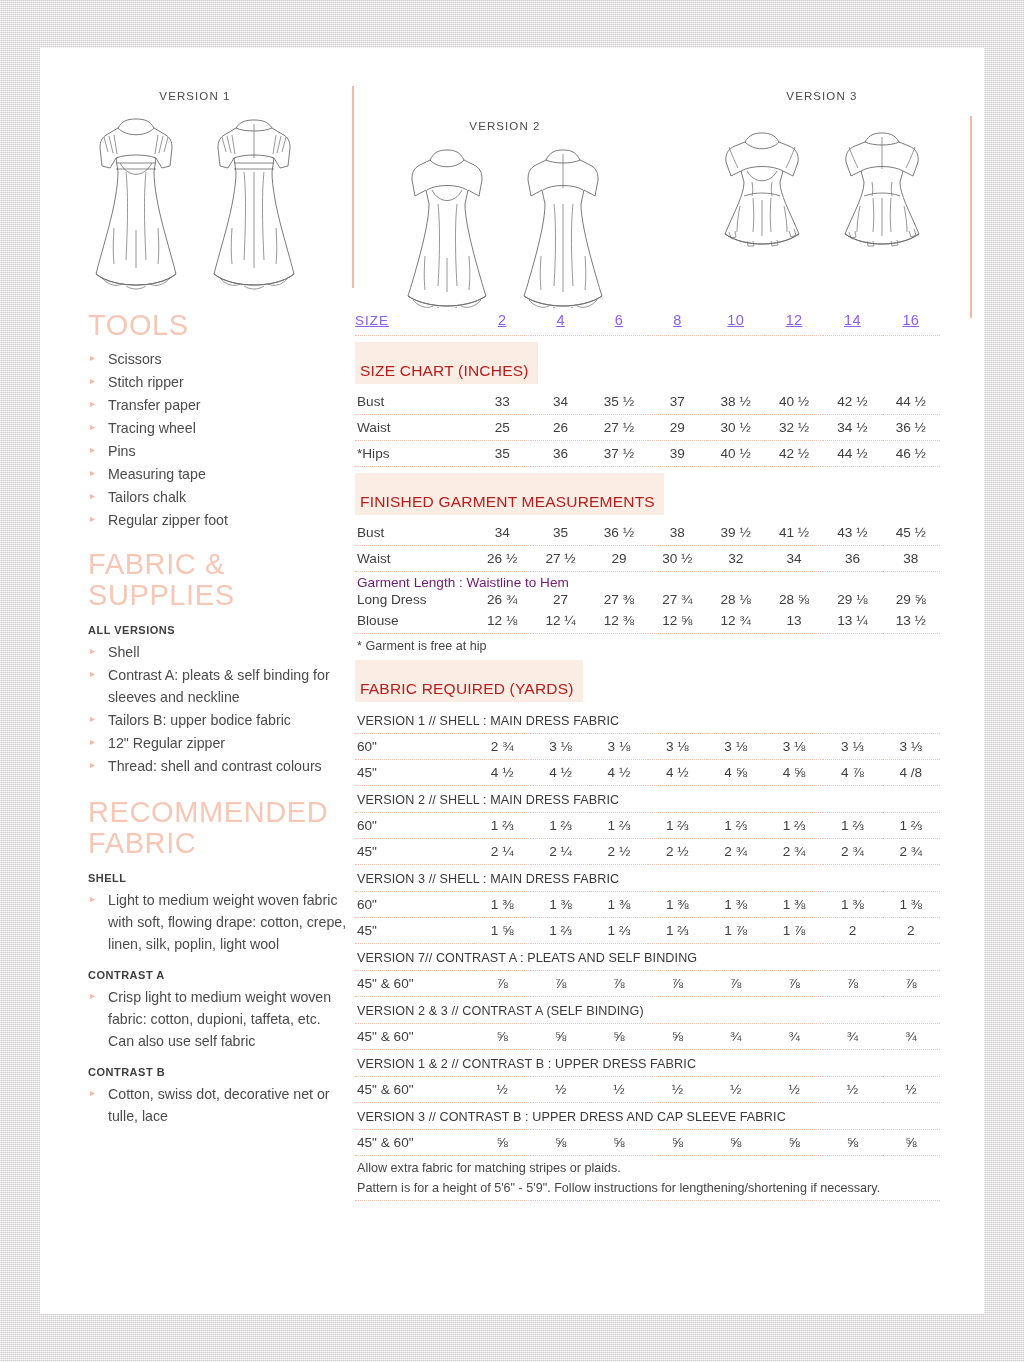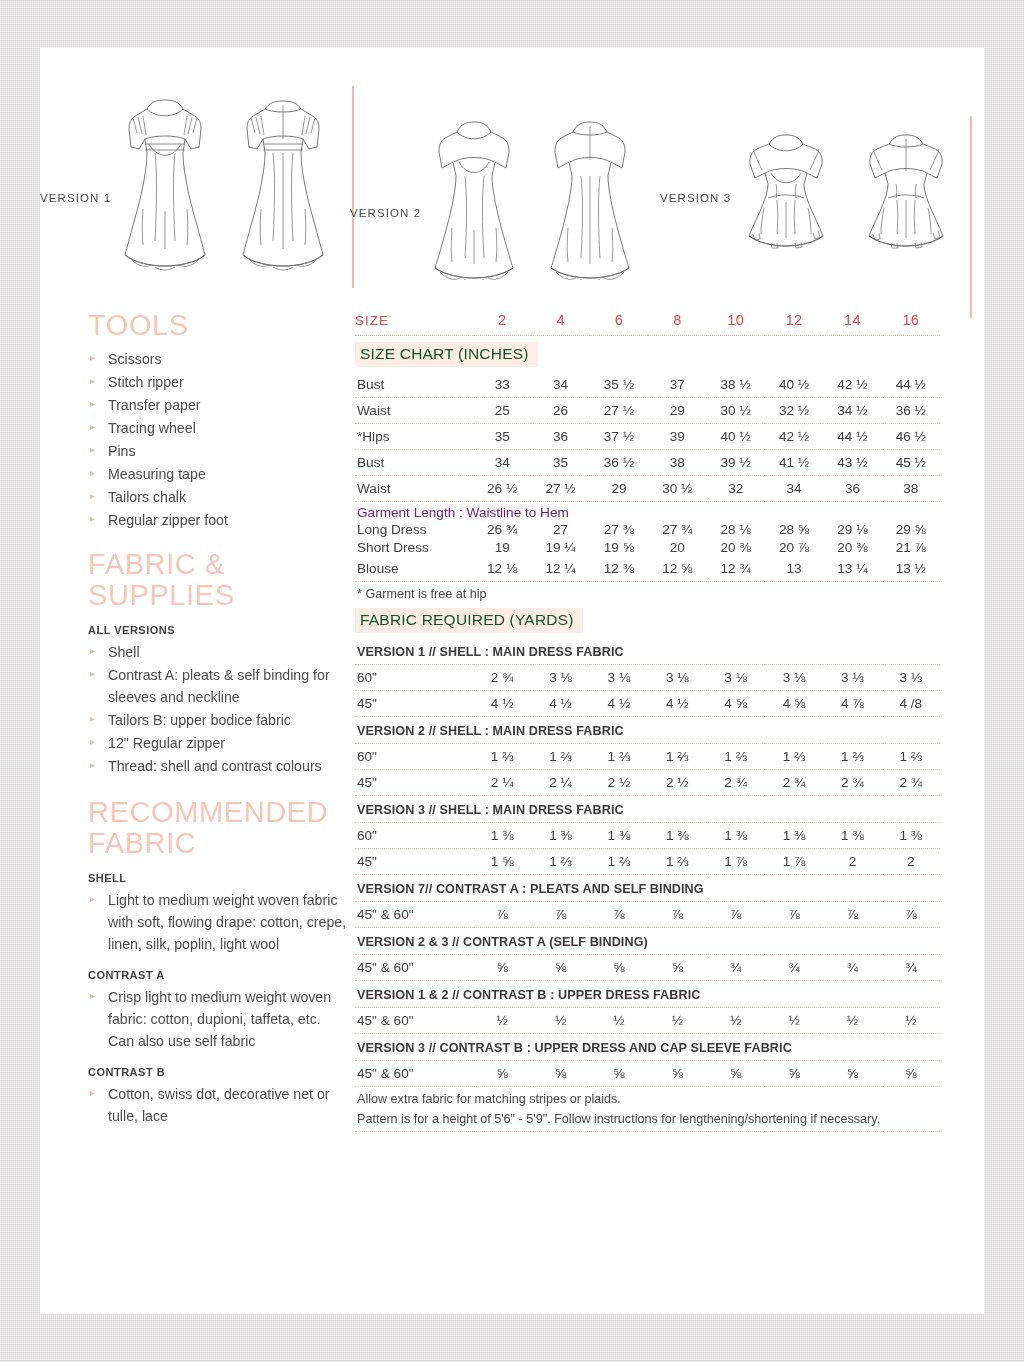--- a/index.html
+++ b/index.html
@@ -29,21 +29,21 @@
   .versions {
     position: absolute;
     left: 0; top: 0;
     width: 944px;
     height: 258px;
     display: flex;
   }
   .version-block {
     position: relative;
     display: flex;
-    flex-direction: row;
+    flex-direction: column;
     align-items: center;
   }
   .v1 { width: 310px; }
   .v2 { width: 310px; margin-top: 30px; }
   .v3 { width: 324px; }
 
   .version-label {
     font-size: 11.5px;
     letter-spacing: 1.1px;
     color: #4a4a4a;
@@ -124,47 +124,48 @@
 
   table.grid {
     width: 585px;
     border-collapse: collapse;
     table-layout: fixed;
   }
   table.grid col.lbl { width: 118px; }
   table.grid col.c { width: 58.375px; }
 
   .sizehdr td {
-    color: #ef4444;
+    color: #8b5cf6;
     font-size: 14.5px;
     padding: 2px 0 7px 0;
     text-align: center;
     letter-spacing: 0.3px;
+    text-decoration: underline;
   }
   .sizehdr td.lbl {
     text-align: left;
     letter-spacing: 1px;
     font-size: 13.5px;
   }
 
   .dotrow td {
     border-bottom: 1.4px dotted #f3c3b0;
     height: 0;
     padding: 0;
     font-size: 0;
     line-height: 0;
   }
 
   .sect-band td { padding: 6px 0 5px 0; }
   .sect-band span.band {
     display: inline-block;
     background: #fbece4;
-    color: #14532d;
+    color: #b91c1c;
     font-size: 15.5px;
-    padding: 3px 9px 4px 5px;
+    padding: 20px 9px 4px 5px;
     letter-spacing: 0.2px;
   }
 
   .datarow td {
     font-size: 13.6px;
     color: #3f3f3f;
     text-align: center;
     padding: 5px 0 5px 0;
     border-bottom: 1.4px dotted #f3c3b0;
     white-space: nowrap;
@@ -187,21 +188,21 @@
     font-size: 12.6px;
     color: #464646;
     padding: 5px 0 5px 2px;
     text-align: left;
     border-bottom: 1.4px dotted #f3c3b0;
   }
   .note.nb td { border-bottom: none; padding-bottom: 1px; }
 
   .verhdr td {
     font-size: 12.6px;
-    font-weight: bold;
+    font-weight: normal;
     color: #3a3a3a;
     letter-spacing: 0.1px;
     padding: 7px 0 5px 2px;
     text-align: left;
     border-bottom: 1.4px dotted #f3c3b0;
   }
 
   
   svg.dress { display: block; }
 </style>
@@ -464,20 +465,23 @@
           <td>35</td>
           <td>36</td>
           <td>37 ½</td>
           <td>39</td>
           <td>40 ½</td>
           <td>42 ½</td>
           <td>44 ½</td>
           <td>46 ½</td>
         </tr>
 
+        <tr class="sect-band">
+          <td colspan="9"><span class="band">FINISHED GARMENT MEASUREMENTS</span></td>
+        </tr>
 
         <tr class="datarow">
           <td class="lbl">Bust</td>
           <td>34</td>
           <td>35</td>
           <td>36 ½</td>
           <td>38</td>
           <td>39 ½</td>
           <td>41 ½</td>
           <td>43 ½</td>
@@ -503,31 +507,20 @@
           <td class="lbl">Long Dress</td>
           <td>26 ¾</td>
           <td>27</td>
           <td>27 ⅜</td>
           <td>27 ¾</td>
           <td>28 ⅛</td>
           <td>28 ⅝</td>
           <td>29 ⅛</td>
           <td>29 ⅝</td>
         </tr>
-        <tr class="datarow nb">
-          <td class="lbl">Short Dress</td>
-          <td>19</td>
-          <td>19 ¼</td>
-          <td>19 ⅝</td>
-          <td>20</td>
-          <td>20 ⅜</td>
-          <td>20 ⅞</td>
-          <td>20 ⅜</td>
-          <td>21 ⅞</td>
-        </tr>
         <tr class="datarow">
           <td class="lbl">Blouse</td>
           <td>12 ⅛</td>
           <td>12 ¼</td>
           <td>12 ⅜</td>
           <td>12 ⅝</td>
           <td>12 ¾</td>
           <td>13</td>
           <td>13 ¼</td>
           <td>13 ½</td>

